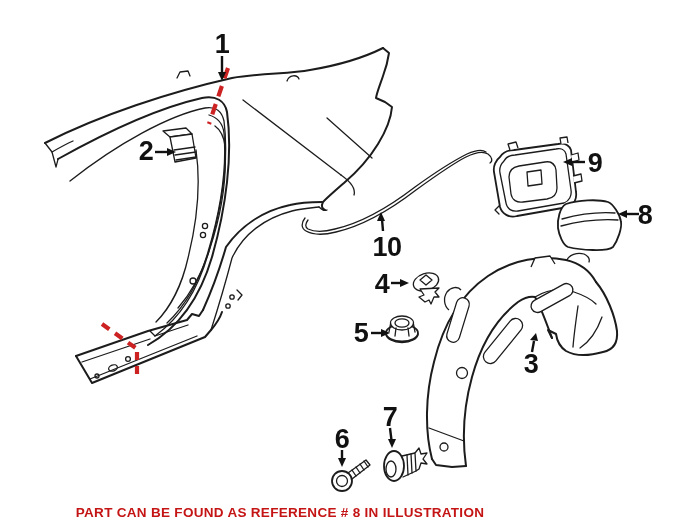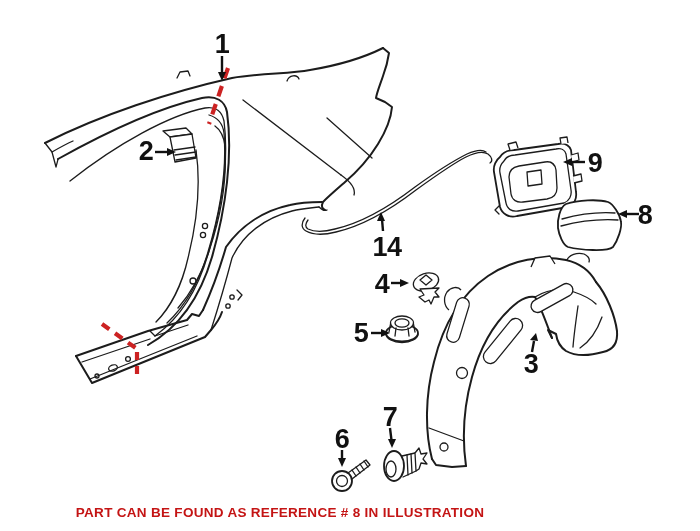--- a/index.html
+++ b/index.html
@@ -220,16 +220,16 @@
 
   <div class="num" style="left:222px;top:44px">1</div>
   <div class="num" style="left:146px;top:151px">2</div>
   <div class="num" style="left:531px;top:364px">3</div>
   <div class="num" style="left:382px;top:284px">4</div>
   <div class="num" style="left:361px;top:333px">5</div>
   <div class="num" style="left:342px;top:439px">6</div>
   <div class="num" style="left:390px;top:417px">7</div>
   <div class="num" style="left:645px;top:215px">8</div>
   <div class="num" style="left:595px;top:163px">9</div>
-  <div class="num" style="left:387px;top:247px">14</div>
+  <div class="num" style="left:387px;top:247px">10</div>
 
   <div class="caption">PART CAN BE FOUND AS REFERENCE # 8 IN ILLUSTRATION</div>
 </div>
 
 </body></html>

